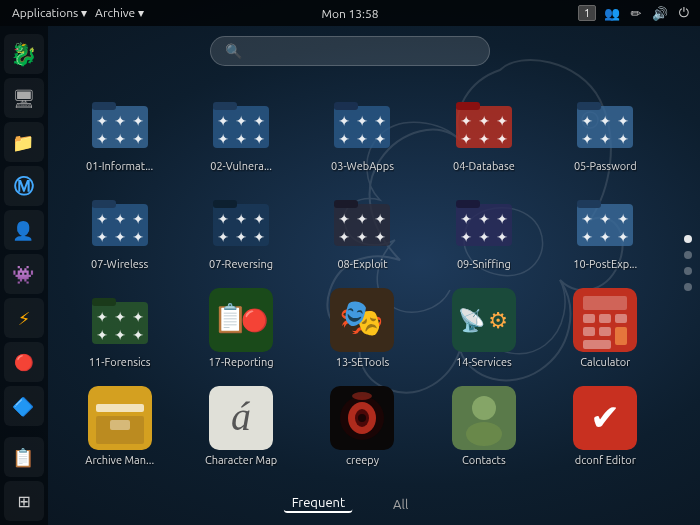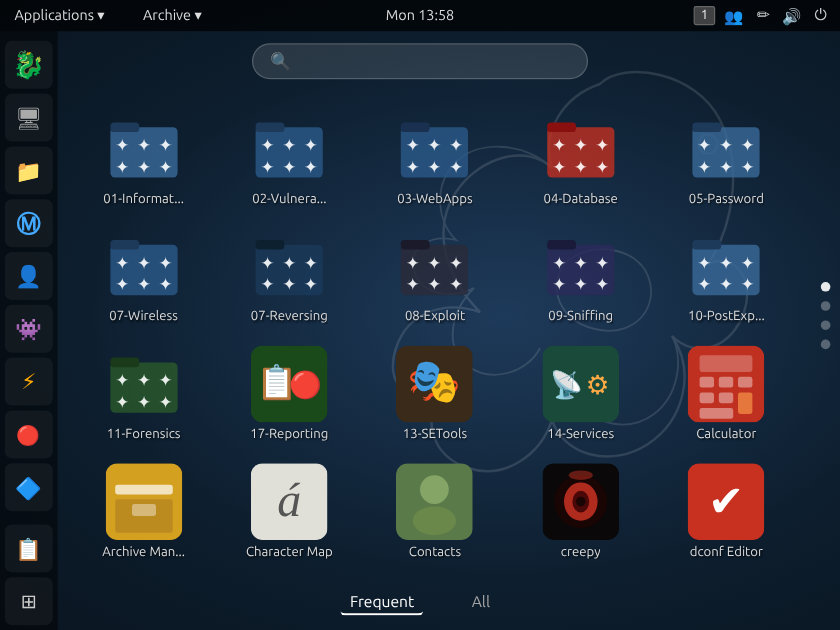--- a/index.html
+++ b/index.html
@@ -30,21 +30,21 @@
       align-items: center;
       justify-content: space-between;
       padding: 0 8px;
       z-index: 100;
       color: #ddd;
       font-size: 12px;
     }
     .topbar-left {
       display: flex;
       align-items: center;
-      gap: 24px;
+      gap: 0;
       text-align: center;
     }
     .topbar-center {
       position: absolute;
       left: 50%;
       transform: translateX(-50%);
     }
     .topbar-right {
       display: flex;
       align-items: center;
@@ -208,20 +208,21 @@
 
     
     .bottom-tabs {
       position: absolute;
       bottom: 12px;
       left: 50%;
       transform: translateX(-50%);
       display: flex;
       gap: 32px;
       z-index: 50;
+      align-items: flex-end;
     }
     .bottom-tab {
       color: #a3a3a3;
       font-size: 13px;
       cursor: pointer;
       padding: 2px 8px;
       border-radius: 4px;
     }
     .bottom-tab.active {
       color: #fff;
@@ -560,43 +561,43 @@
         <svg width="64" height="64" viewBox="0 0 64 64" xmlns="http://www.w3.org/2000/svg">
       <rect x="0" y="0" width="64" height="64" rx="8" fill="#e0e0d8"></rect>
       <text x="32" y="44" text-anchor="middle" font-size="40" fill="#555" font-style="italic" font-family="serif">á</text>
     </svg>
       </div>
       <div class="app-icon-label">Character Map</div>
     </div>
     <div class="app-icon">
       <div class="app-icon-img">
         <svg width="64" height="64" viewBox="0 0 64 64" xmlns="http://www.w3.org/2000/svg">
-      <rect x="0" y="0" width="64" height="64" rx="8" fill="#5a7a4a"></rect>
-      <circle cx="32" cy="22" r="12" fill="#8aaa6a" opacity="0.9"></circle>
-      <ellipse cx="32" cy="48" rx="18" ry="12" fill="#6a8a4a" opacity="0.9"></ellipse>
-    </svg>
-      </div>
-      <div class="app-icon-label">Contacts</div>
-    </div>
-    <div class="app-icon">
-      <div class="app-icon-img">
-        <svg width="64" height="64" viewBox="0 0 64 64" xmlns="http://www.w3.org/2000/svg">
       <rect x="0" y="0" width="64" height="64" rx="8" fill="#0a0808"></rect>
       <circle cx="32" cy="32" r="22" fill="#1a0505"></circle>
       <ellipse cx="32" cy="32" rx="14" ry="16" fill="#c03020" opacity="0.9"></ellipse>
       <ellipse cx="32" cy="32" rx="7" ry="9" fill="#4a0808"></ellipse>
       <circle cx="32" cy="32" r="4" fill="#1a0505"></circle>
       <ellipse cx="32" cy="10" rx="10" ry="4" fill="#c03020" opacity="0.5"></ellipse>
     </svg>
       </div>
       <div class="app-icon-label">creepy</div>
     </div>
     <div class="app-icon">
       <div class="app-icon-img">
         <svg width="64" height="64" viewBox="0 0 64 64" xmlns="http://www.w3.org/2000/svg">
+      <rect x="0" y="0" width="64" height="64" rx="8" fill="#5a7a4a"></rect>
+      <circle cx="32" cy="22" r="12" fill="#8aaa6a" opacity="0.9"></circle>
+      <ellipse cx="32" cy="48" rx="18" ry="12" fill="#6a8a4a" opacity="0.9"></ellipse>
+    </svg>
+      </div>
+      <div class="app-icon-label">Contacts</div>
+    </div>
+    <div class="app-icon">
+      <div class="app-icon-img">
+        <svg width="64" height="64" viewBox="0 0 64 64" xmlns="http://www.w3.org/2000/svg">
       <rect x="0" y="0" width="64" height="64" rx="8" fill="#c83020"></rect>
       <text x="32" y="44" text-anchor="middle" font-size="36" fill="white" font-weight="bold">✔</text>
     </svg>
       </div>
       <div class="app-icon-label">dconf Editor</div>
     </div>
   </div>
 
 <div class="pagination">
   <div class="page-dot active"></div>

